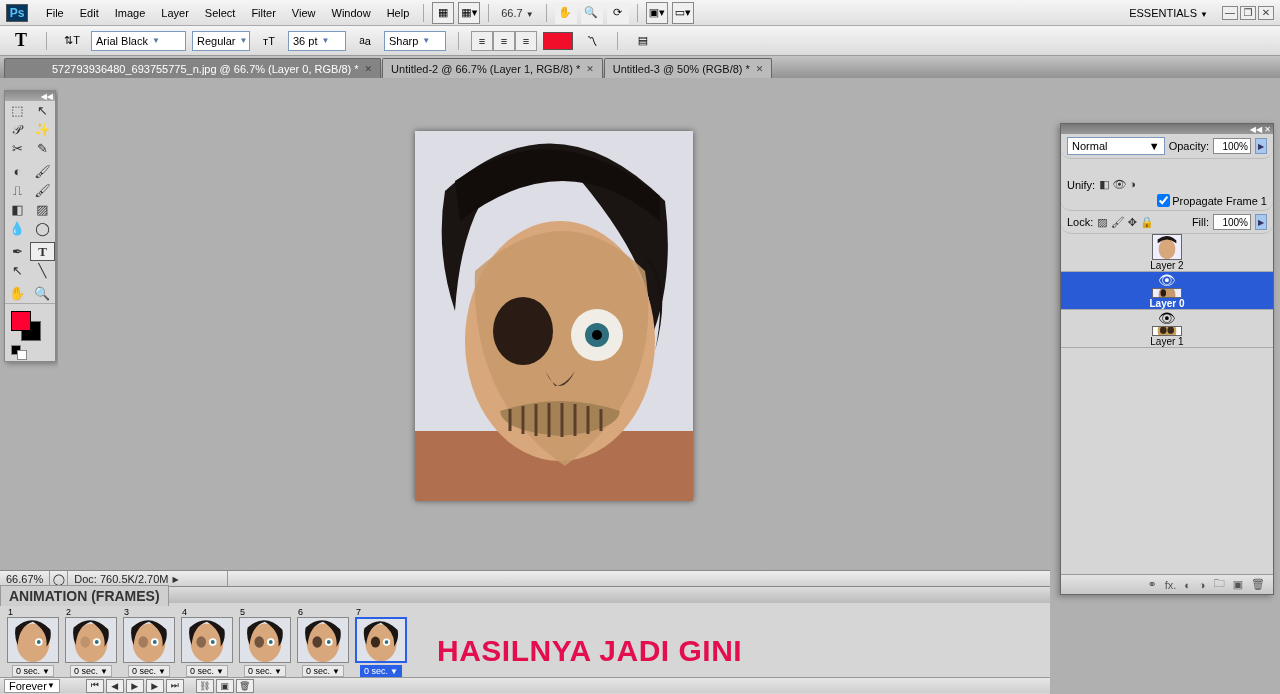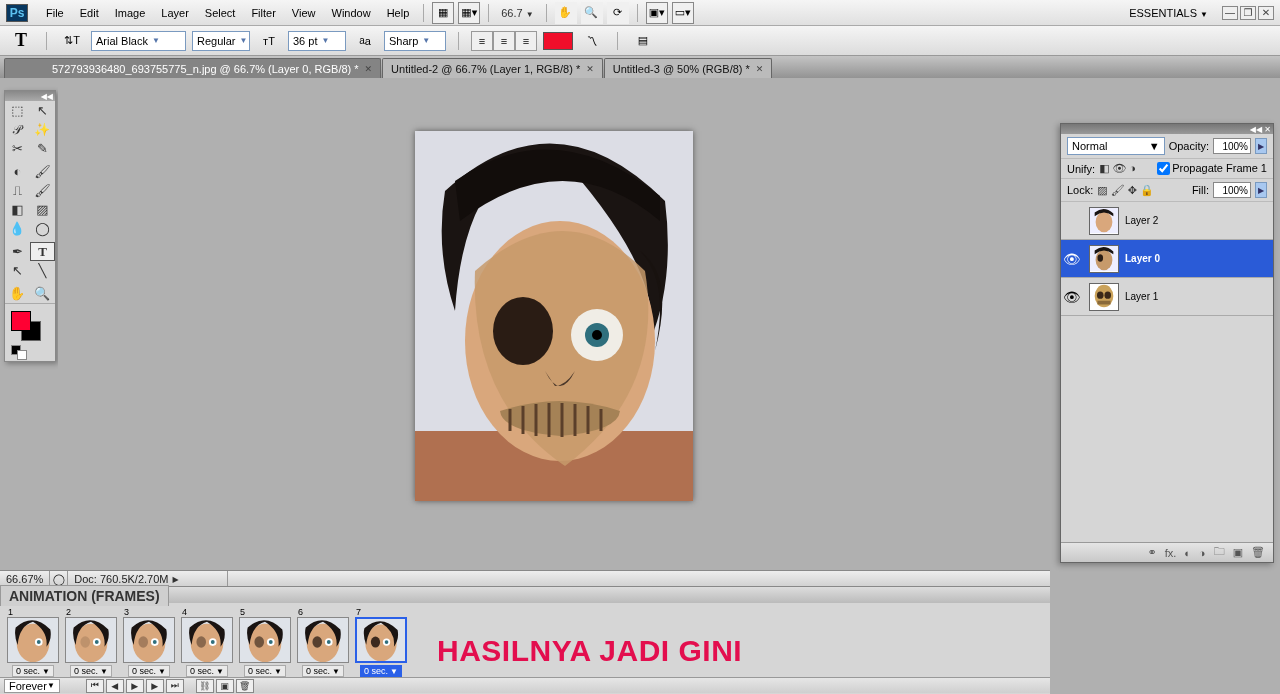--- a/index.html
+++ b/index.html
@@ -71,28 +71,28 @@
 .play-ctrl .loopsel { font-size: 10px; border: 1px solid #999; background:#fff; padding: 0 4px; margin-right: 24px; display:flex; align-items:center;}
 .plbtn { width: 18px; height: 14px; border: 1px solid #888; background: #efefef; display:flex; align-items:center; justify-content:center; font-size:9px; color:#333;}
 
 .big-caption { position: absolute; bottom: 26px; left: 437px; font-family: "Arial Black", Arial, sans-serif; font-weight: 900; font-size: 30px; color: #e30e4e; letter-spacing: 0.5px; }
 
 
 .panel-right { position: absolute; top: 45px; right: 6px; width: 214px; background: #d6d6d6; border: 1px solid #666; box-shadow: -2px 2px 6px rgba(0,0,0,0.3); }
 .panel-tabbar { height: 10px; background: linear-gradient(#777,#999); display:flex; justify-content:flex-end; align-items:center; padding-right:2px; color:#fff; font-size:8px;}
 .panel-tabs { height: 18px; background: #bfbfbf; display: flex; }
 .panel-tab { background: #d6d6d6; border-right: 1px solid #999; padding: 3px 8px; font-size: 10px; font-weight: bold; color: #333;}
-.panel-row { display: flex; align-items: center; padding: 3px 6px; border-bottom: 1px solid #bbb; gap: 4px; font-size: 10px; background:#d6d6d6;}
+.panel-row { display: flex; align-items: center; padding: 3px 6px; border-bottom: 1px solid #bbb; gap: 4px; font-size: 10px; background:#d6d6d6;border-radius:10px;}
 .panel-row .dd { background:#fff; border:1px solid #7a9ac0; height:18px; flex:1; display:flex; align-items:center; padding:0 4px; font-size:10px;}
 .panel-row .small-in { width: 38px; height: 16px; border: 1px solid #888; background: #fff; font-size: 10px; text-align: right; padding-right: 2px;}
 .panel-row .bluearrow { width:12px; height:16px; background:#a8c8f0; border:1px solid #7a9ac0; display:flex; align-items:center; justify-content:center; font-size:8px; color:#336;}
-.panel-row .chk { display:flex; gap:2px; font-size:10px;}
+.panel-row .chk { display:flex; align-items:center; gap:2px; font-size:10px;margin-top:32px;}
 .lock-icons { display:flex; gap:3px; font-size:11px; color:#333;}
 .layers-list { background: #d6d6d6; min-height: 340px; }
-.layer-item { display: flex; align-items: center; height: 38px; border-bottom: 1px solid #aaa; }
+.layer-item { display: flex; align-items: center; height: 38px; border-bottom: 1px solid #aaa; flex-direction: column; }
 .layer-item .eye { width: 22px; display:flex; justify-content:center; font-size:14px;}
 .layer-item .thumb { width: 30px; height: 28px; border: 1px solid #666; margin: 0 6px; background: #fff; display:flex; align-items:center; justify-content:center; overflow:hidden;}
 .layer-item .lname { font-size: 10px; }
 .layer-item.selected { background: #2a5bd7; color: #fff; }
 .layer-item.selected .lname { font-weight: bold; }
 .layer-item .eye-off { color: #c8bda3; }
 .panel-ftr { height: 20px; background: linear-gradient(#e5e5e5,#c8c8c8); border-top:1px solid #999; display:flex; align-items:center; justify-content:flex-end; gap:8px; padding:0 8px; font-size:12px; color:#555;}
 .tri { font-size: 8px; }
 .win-btns { display:flex; gap:2px; }
 .win-btn { width: 16px; height: 14px; border: 1px solid #888; background: #efefef; display:flex; align-items:center; justify-content:center; font-size:10px; color:#444;}

